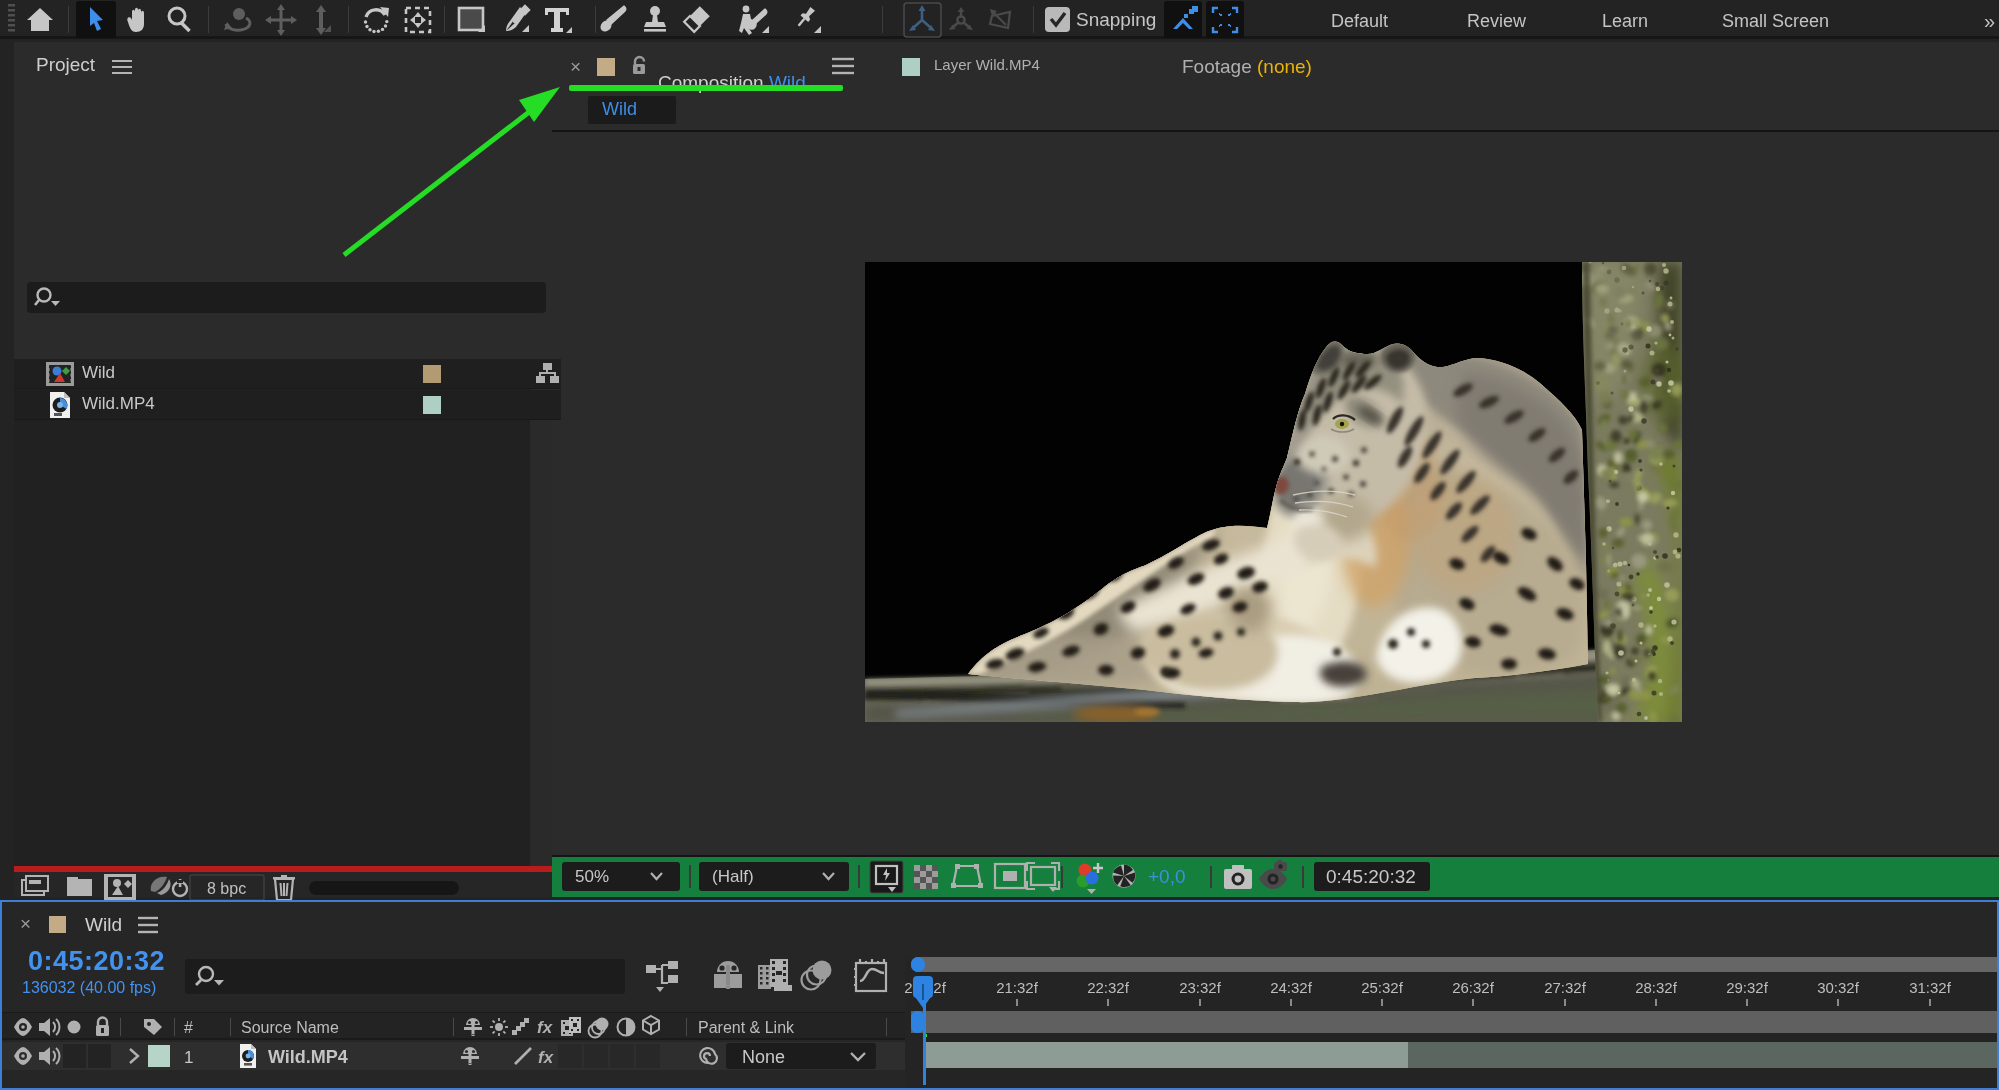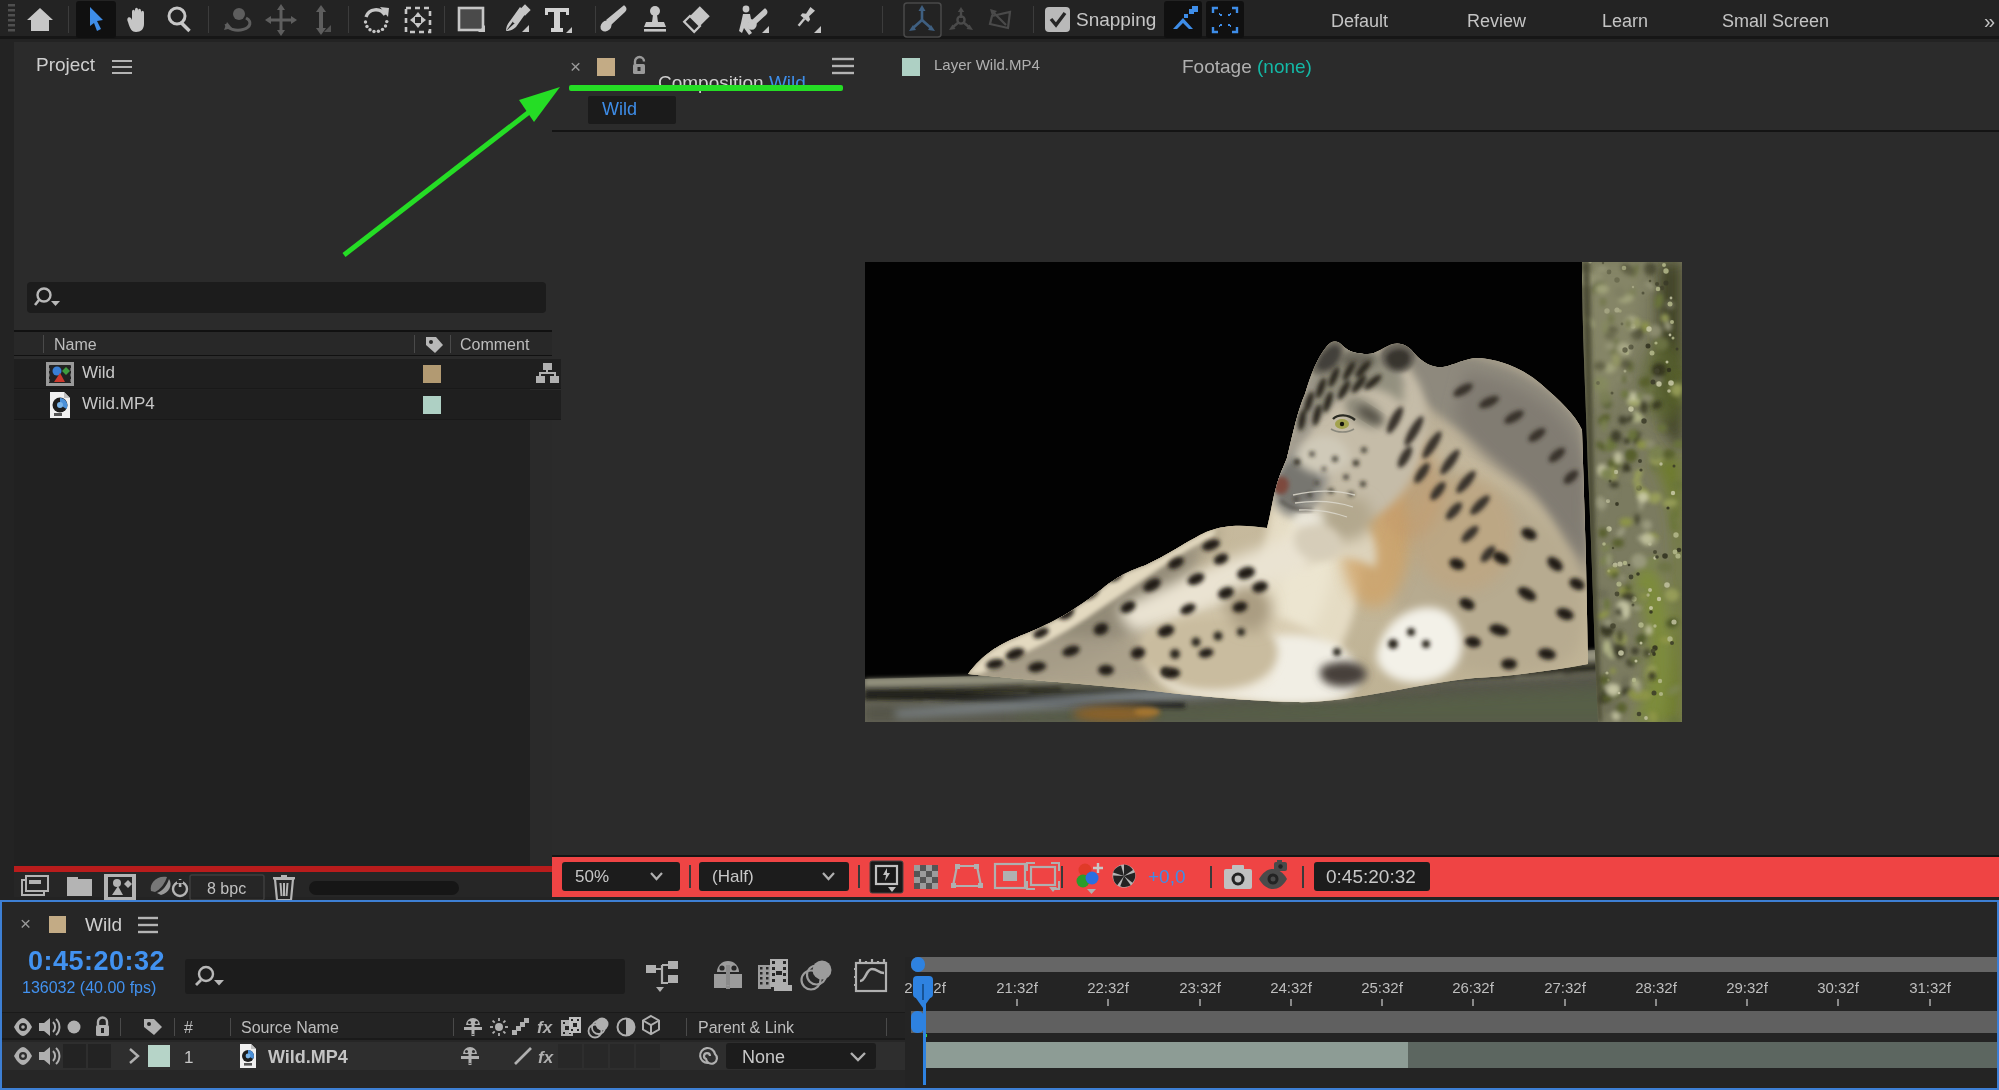--- a/index.html
+++ b/index.html
@@ -14,21 +14,21 @@
 #timeline { position:absolute; left:0; top:900px; width:1999px; height:190px; background:#262626; border:2px solid #3d7fd4; }
 
 #searchbox { position:absolute; left:13px; top:240px; width:519px; height:31px; background:#1c1c1c; border-radius:4px; }
 #prjhdr { position:absolute; left:0; top:288px; width:547px; height:26px; background:#282828; border-top:2px solid #111; border-bottom:1px solid #111;}
 .prow { position:absolute; left:0; width:547px; height:30px; background:#1f1f1f; border-bottom:1px solid #191919; }
 #prjlist { position:absolute; left:0; top:317px; width:547px; height:507px; background:#212121; }
 #prjfoot { position:absolute; left:0; top:824px; width:547px; height:31px; background:#262626; border-top:6px solid #b91c1c; }
 
 #tabrow { position:absolute; left:0; top:0; width:1447px; height:90px; background:#2b2b2b; border-bottom:2px solid #141414; }
 #vcontent { position:absolute; left:0; top:92px; width:1447px; height:721px; background:#2b2b2b; }
-#vtoolbar { position:absolute; left:0; top:813px; width:1447px; height:42px; background:#ef4444; border-top:2px solid #151515;}
+#vtoolbar { position:absolute; left:0; top:813px; width:1447px; height:42px; background:#15803d; border-top:2px solid #151515;}
 
 #img { position:absolute; left:313px; top:128px; width:817px; height:460px; background:#000; }
 </style>
 </head>
 <body>
 <div id="page">
   <div id="toolbar">
   <svg width="1999" height="39" style="position:absolute;left:0;top:0">
     <g fill="#c6c6c6" stroke="none">
 
@@ -230,31 +230,20 @@
           <line x1="2" y1="11" x2="22" y2="11"></line>
           <line x1="2" y1="17" x2="22" y2="17"></line>
         </g>
       </svg>
     <div id="searchbox">
       <svg width="40" height="31">
           <circle cx="17" cy="13" r="6.5" fill="none" stroke="#b8b8b8" stroke-width="2.4"></circle>
           <line x1="12" y1="18" x2="8" y2="23" stroke="#b8b8b8" stroke-width="2.6"></line>
           <path d="M24,19 L33,19 L28.5,24 Z" fill="#b8b8b8"></path>
         </svg>
-    </div>
-    <div id="prjhdr">
-      <div style="position:absolute;left:29px;top:3px;width:1px;height:18px;background:#4a4a4a"></div>
-      <div style="position:absolute;left:40px;top:4px;font-size:16px;color:#bdbdbd;">Name</div>
-      <div style="position:absolute;left:400px;top:3px;width:1px;height:18px;background:#4a4a4a"></div>
-      <svg width="26" height="24" style="position:absolute;left:408px;top:1px">
-          <path d="M4,4 L14,4 L21,12 L13,20 L4,12 Z" fill="#b8b8b8"></path>
-          <circle cx="9" cy="9" r="2" fill="#282828"></circle>
-        </svg>
-      <div style="position:absolute;left:436px;top:3px;width:1px;height:18px;background:#4a4a4a"></div>
-      <div style="position:absolute;left:446px;top:4px;font-size:16px;color:#bdbdbd;">Comment</div>
     </div>
     <div class="prow" style="top:317px;z-index:2">
       <svg width="30" height="26" style="position:absolute;left:31px;top:2px">
           <rect x="1" y="1" width="28" height="24" fill="#9a9a9a"></rect>
           <rect x="4" y="4" width="22" height="18" fill="#222"></rect>
           <g fill="#9a9a9a">
             <rect x="1.5" y="1.5" width="3" height="3"></rect>
             <rect x="1.5" y="7" width="3" height="3"></rect>
             <rect x="1.5" y="12.5" width="3" height="3"></rect>
             <rect x="1.5" y="18" width="3" height="3"></rect>
@@ -343,21 +332,21 @@
       <div style="position:absolute;left:106px;top:14px;font-size:19px;color:#d0d0d0;margin-top:16px;">Composition <span style="color:#3e8de8">Wild</span></div>
       <svg width="30" height="24" style="position:absolute;left:278px;top:13px">
           <g stroke="#b4b4b4" stroke-width="2.4">
             <line x1="2" y1="4" x2="24" y2="4"></line>
             <line x1="2" y1="11" x2="24" y2="11"></line>
             <line x1="2" y1="18" x2="24" y2="18"></line>
           </g>
         </svg>
       <div style="position:absolute;left:350px;top:16px;width:18px;height:18px;background:#aed0c4;"></div>
       <div style="position:absolute;left:382px;top:14px;font-size:15px;color:#b0b0b0;">Layer Wild.MP4</div>
-      <div style="position:absolute;left:630px;top:14px;font-size:19px;color:#b0b0b0;">Footage <span style="color:#14b8a6">(none)</span></div>
+      <div style="position:absolute;left:630px;top:14px;font-size:19px;color:#b0b0b0;">Footage <span style="color:#eab308">(none)</span></div>
       <div style="position:absolute;left:36px;top:54px;width:88px;height:28px;background:#1b1b1b;border-radius:2px;">
           <div style="position:absolute;left:14px;top:3px;font-size:18px;color:#3e8de8;">Wild</div>
         </div>
     </div>
     <div id="vcontent">
         <div id="img">
 <svg width="817" height="460" viewBox="0 0 817 460">
 <defs>
 <filter id="b2" x="-40%" y="-40%" width="180%" height="180%">
                 <feGaussianBlur stdDeviation="2"></feGaussianBlur>

